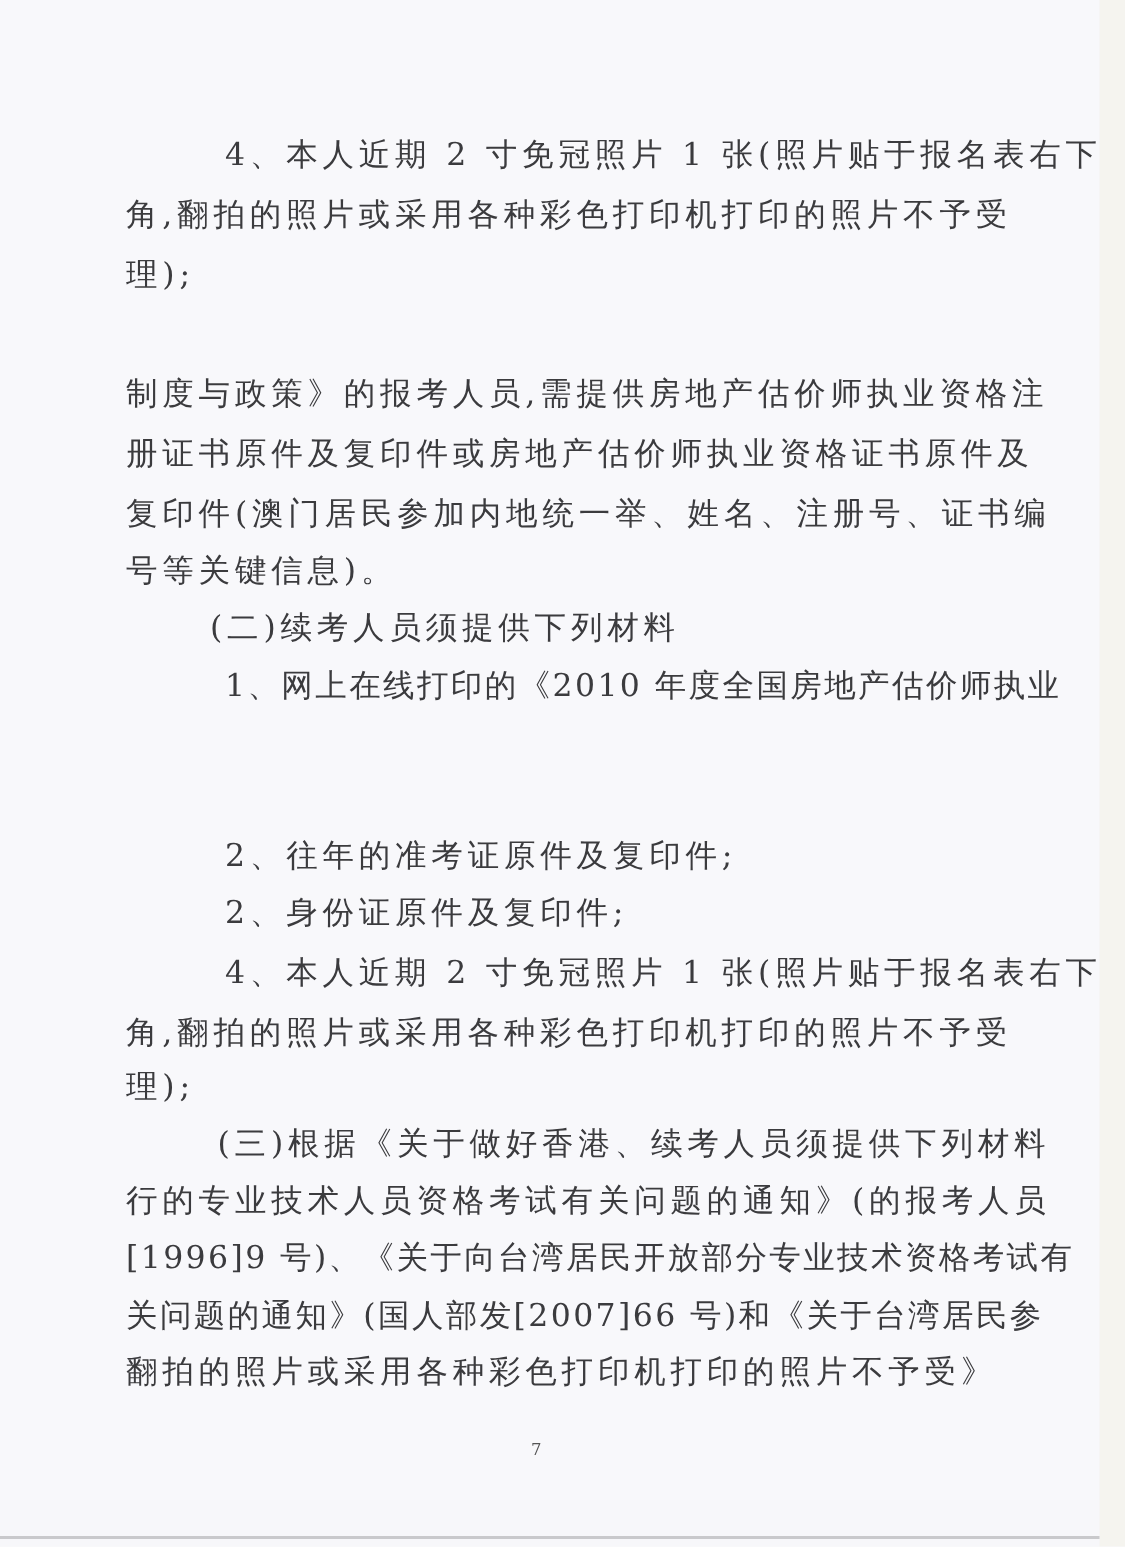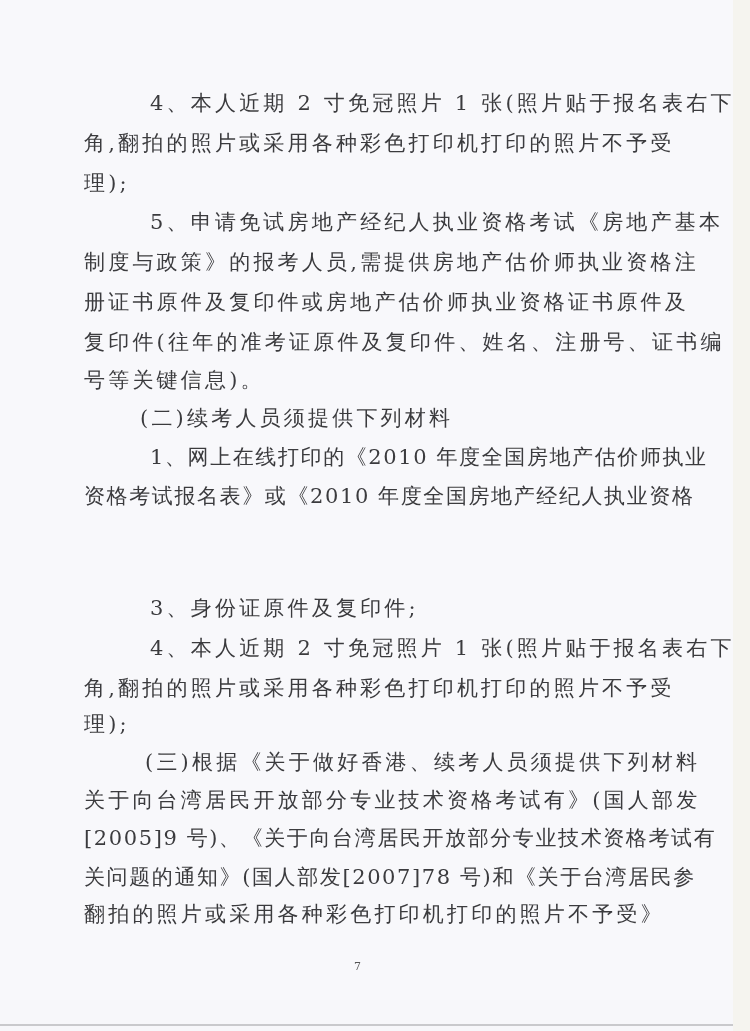--- a/index.html
+++ b/index.html
@@ -34,33 +34,32 @@
       font-size: 11px; color: #555;
     }
   </style>
 </head>
 <body>
 
 <div class="page">
   <div class="line indent" style="top:90px">4、本人近期 2 寸免冠照片 1 张(照片贴于报名表右下</div>
   <div class="line" style="top:130px">角,翻拍的照片或采用各种彩色打印机打印的照片不予受</div>
   <div class="line" style="top:170px">理);</div>
-  <div class="line indent" style="top:209px">5、申请免试房地产经纪人执业资格考试《房地产基本</div>
   <div class="line" style="top:289px">册证书原件及复印件或房地产估价师执业资格证书原件及</div>
   <div class="line" style="top:249px">制度与政策》的报考人员,需提供房地产估价师执业资格注</div>
-  <div class="line" style="top:329px">复印件(往年的准考证原件及复印件、姓名、注册号、证书编</div>
+  <div class="line" style="top:329px">复印件(澳门居民参加内地统一举、姓名、注册号、证书编</div>
   <div class="line indent" style="top:405px; left:140px">(二)续考人员须提供下列材料</div>
   <div class="line" style="top:367px">号等关键信息)。</div>
   <div class="line indent tight" style="top:444px">1、网上在线打印的《2010 年度全国房地产估价师执业</div>
-  <div class="line tight" style="top:483px">资格考试报名表》或《2010 年度全国房地产经纪人执业资格</div>
-  <div class="line indent" style="top:595px">3、身份证原件及复印件;</div>
+  <div class="line indent" style="top:557px">2、往年的准考证原件及复印件;</div>
+  <div class="line indent" style="top:595px">2、身份证原件及复印件;</div>
   <div class="line indent" style="top:635px">4、本人近期 2 寸免冠照片 1 张(照片贴于报名表右下</div>
   <div class="line" style="top:675px">角,翻拍的照片或采用各种彩色打印机打印的照片不予受</div>
   <div class="line" style="top:711px">理);</div>
   <div class="line indent" style="top:749px; left:145px">(三)根据《关于做好香港、续考人员须提供下列材料</div>
-  <div class="line" style="top:787px">关于向台湾居民开放部分专业技术资格考试有》(国人部发</div>
-  <div class="line tight" style="top:825px">[2005]9 号)、《关于向台湾居民开放部分专业技术资格考试有</div>
-  <div class="line tight" style="top:864px">关问题的通知》(国人部发[2007]78 号)和《关于台湾居民参</div>
+  <div class="line" style="top:787px">行的专业技术人员资格考试有关问题的通知》(的报考人员</div>
+  <div class="line tight" style="top:825px">[1996]9 号)、《关于向台湾居民开放部分专业技术资格考试有</div>
+  <div class="line tight" style="top:864px">关问题的通知》(国人部发[2007]66 号)和《关于台湾居民参</div>
   <div class="line" style="top:901px">翻拍的照片或采用各种彩色打印机打印的照片不予受》</div>
   <div class="page-num">7</div>
 </div>
 <div class="edge-right"></div>
 <div class="edge-bottom"></div>
 
 </body></html>

